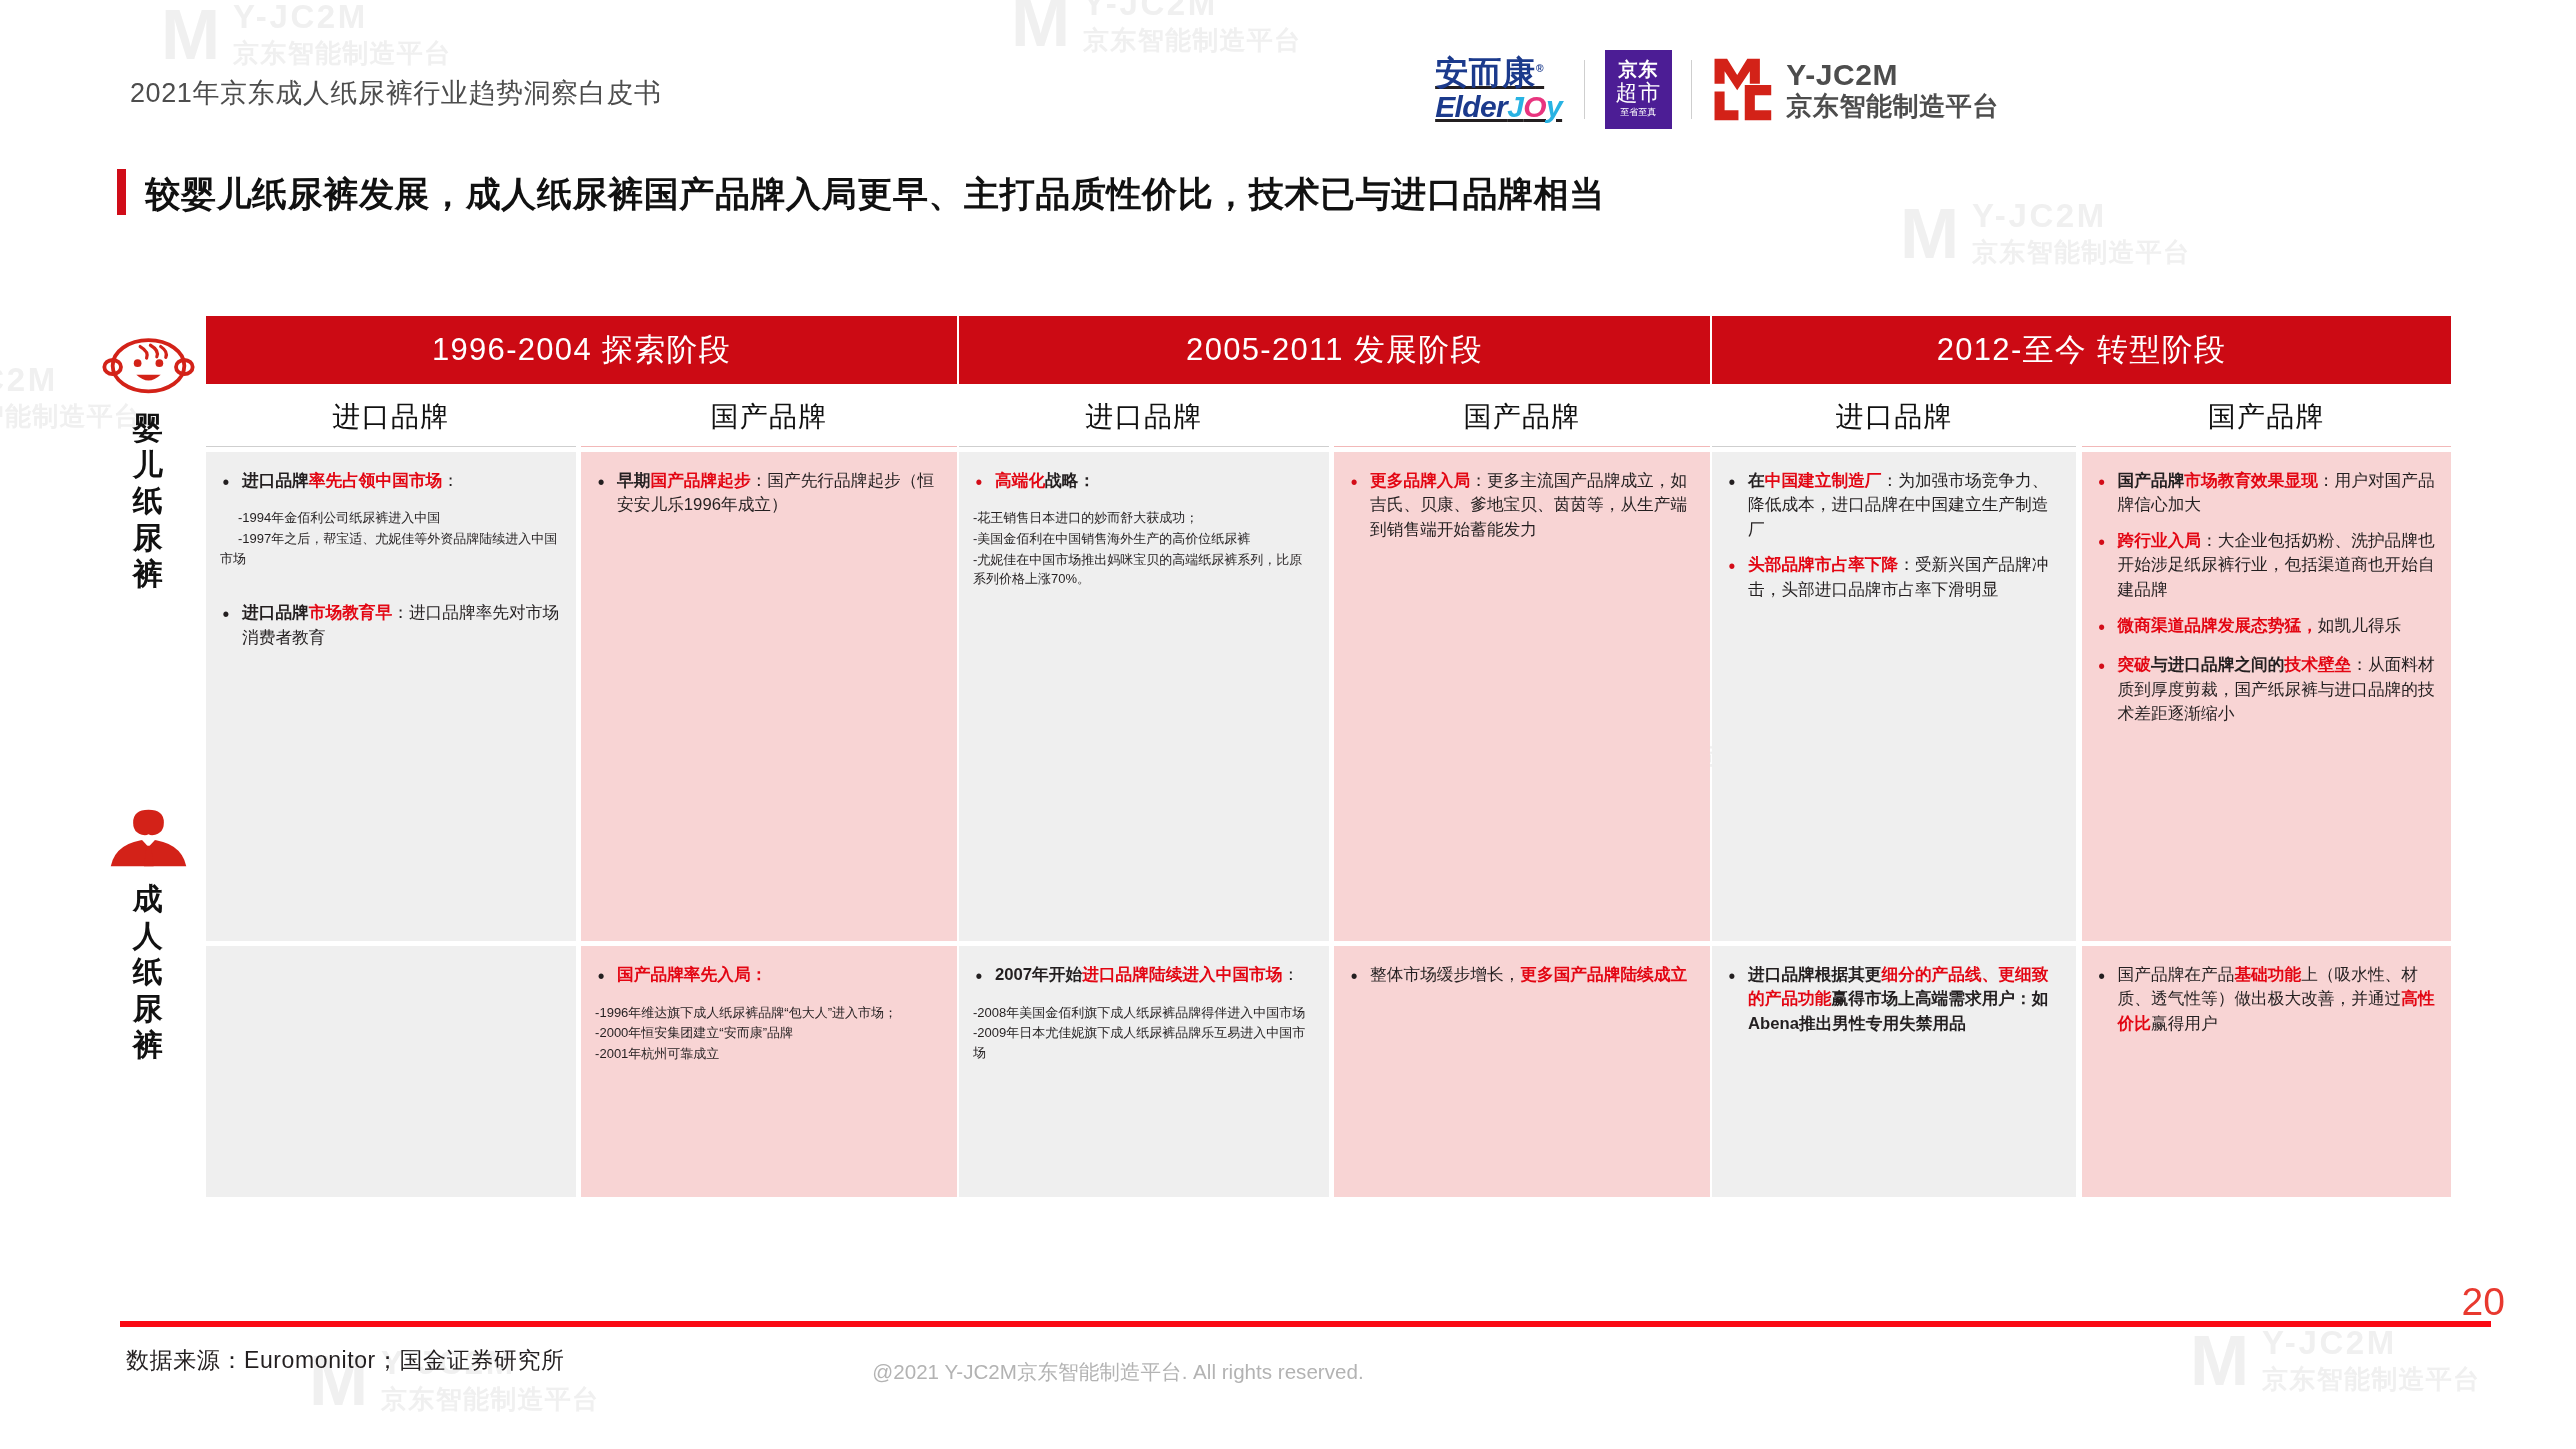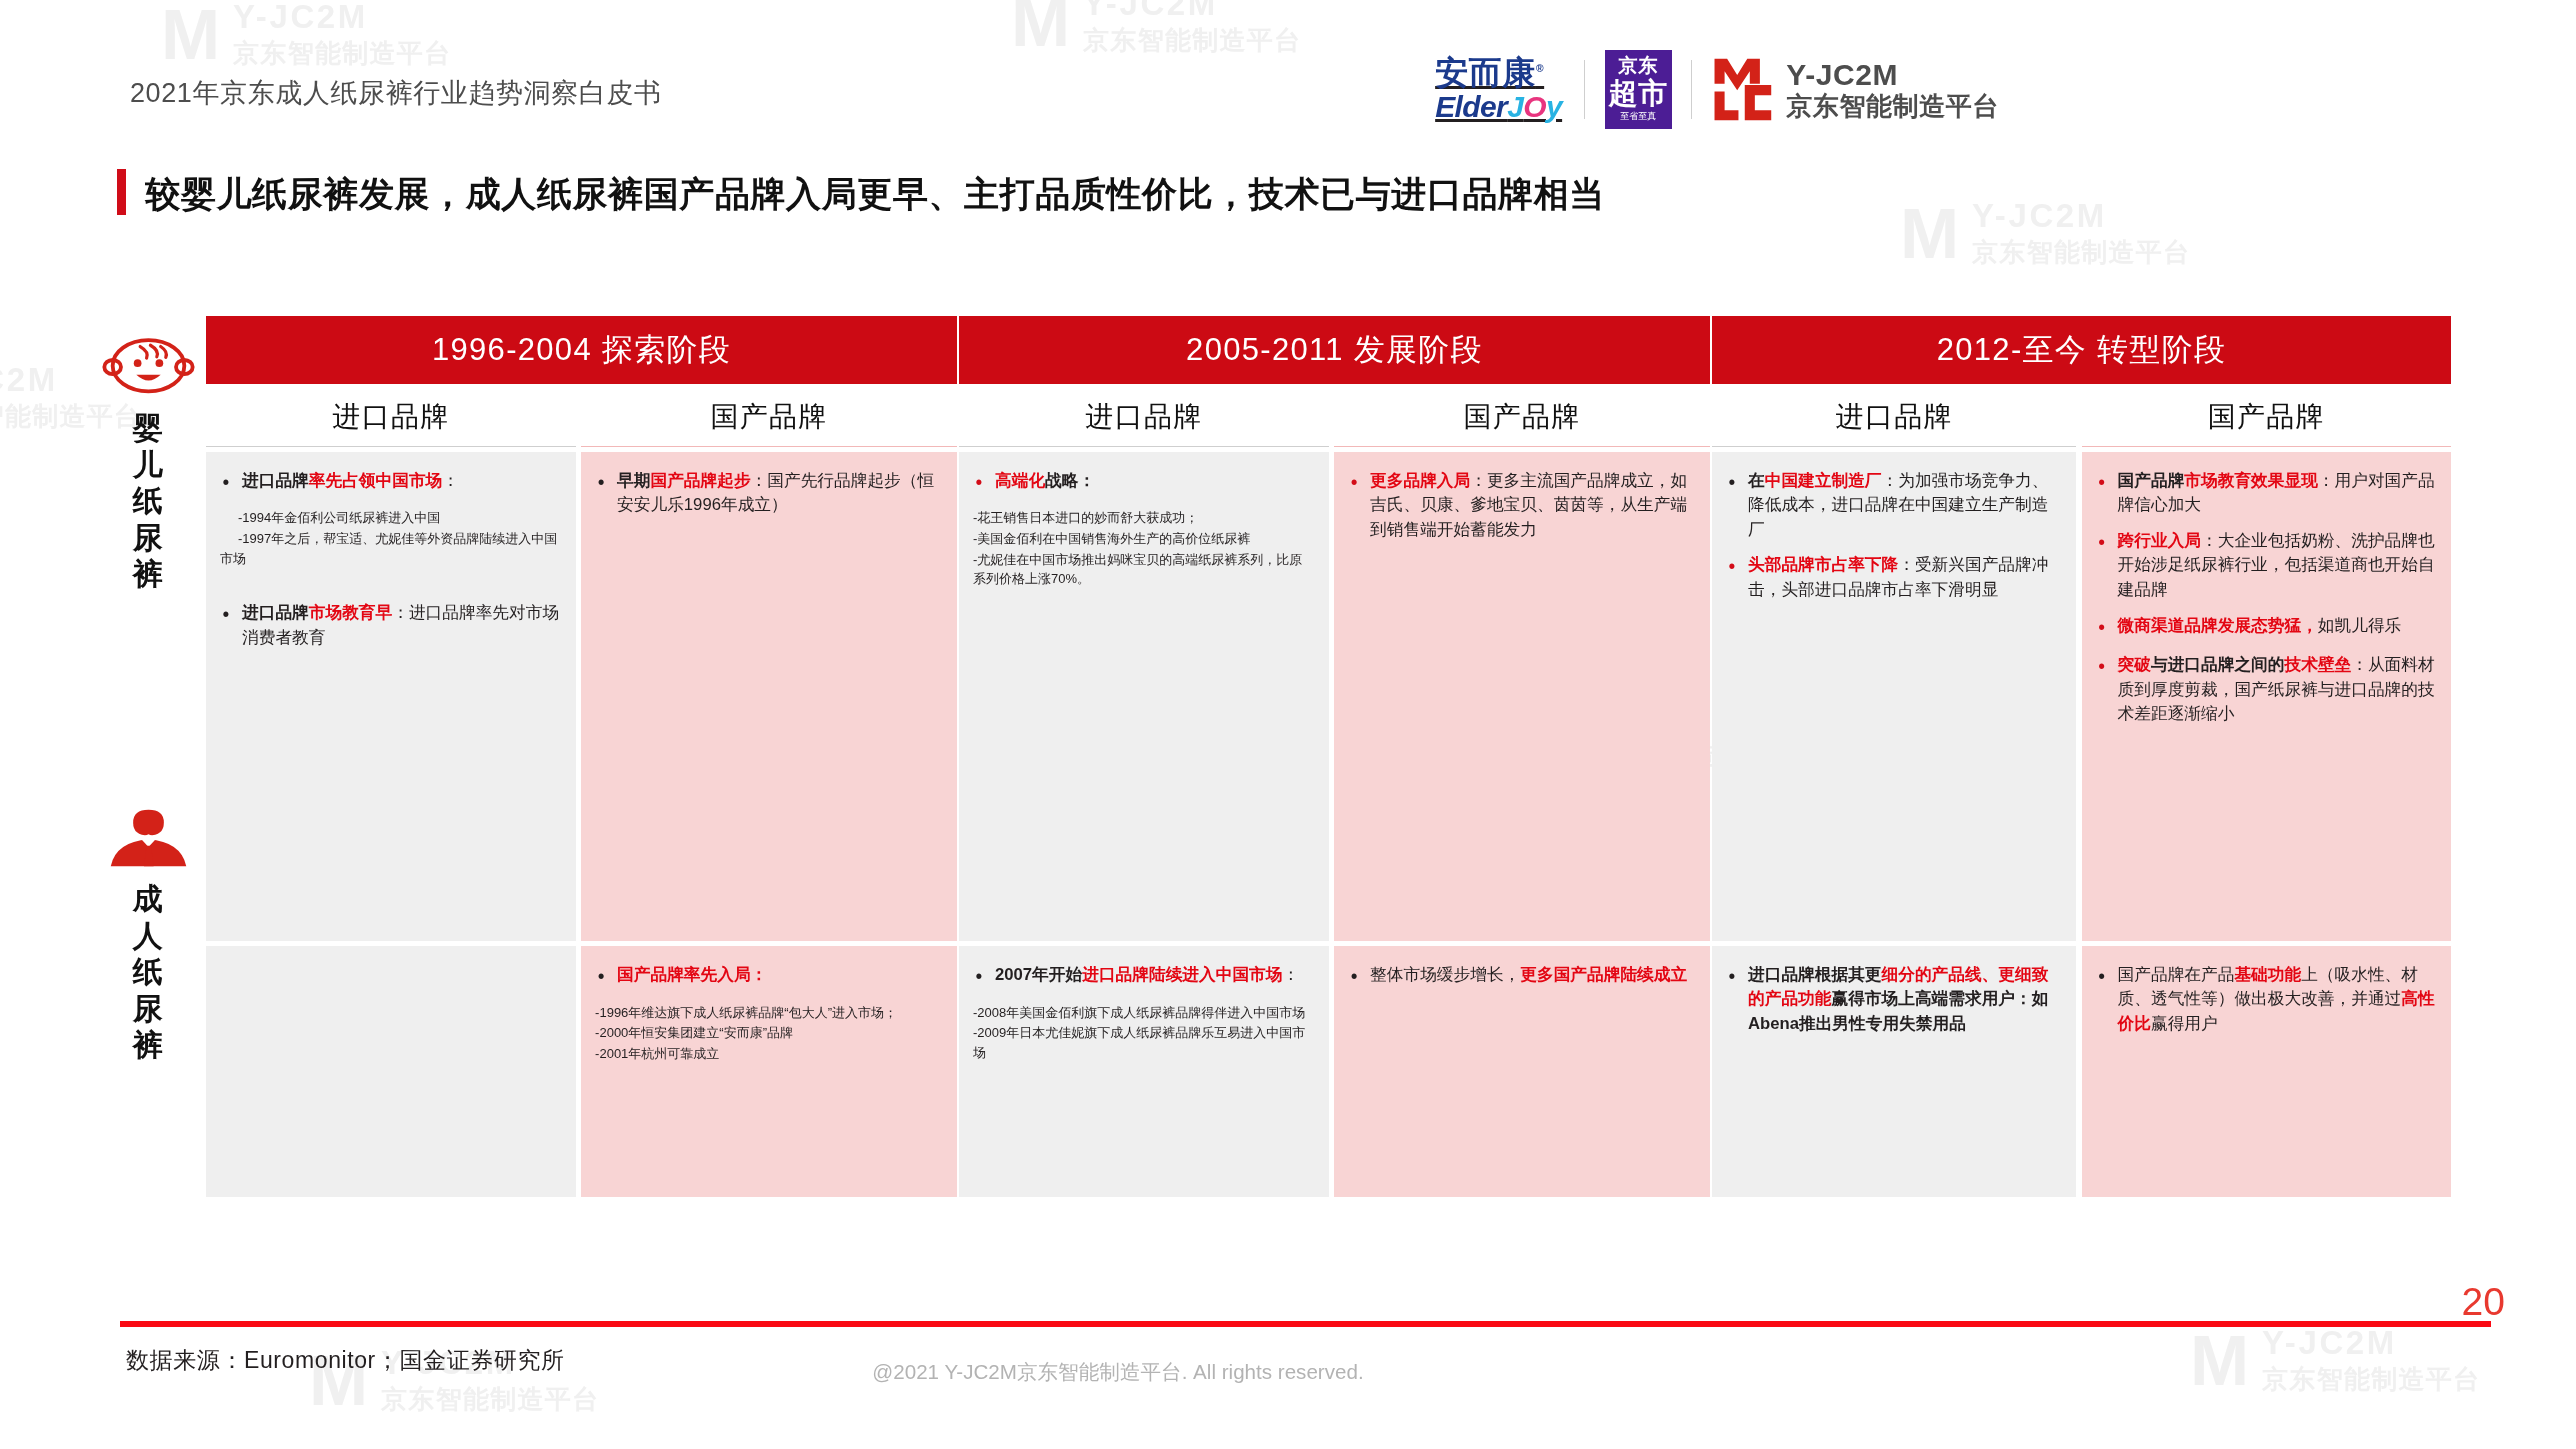--- a/index.html
+++ b/index.html
@@ -47,21 +47,21 @@
   .ej-en { font-size: 30px; font-weight: bold; font-style: italic; color:#1b3a8c; line-height: 1.05; letter-spacing: -0.6px;}
   .ej-en .j1 { color: #29b3e3; }
   .ej-en .j2 { color: #e8357f; }
   .sep { width: 1.3px; height: 59px; background: #cfcfcf; }
   .logo-jdsm {
     background: #4c1d95; color: #ffffff; width: 67px; height: 79px;
     display:flex; flex-direction: column; align-items:center; justify-content:center;
     margin: 0 19.3px; padding: 2.6px 0;
   }
   .jd-1 { font-size: 19.3px; font-weight: bold; line-height: 1.12; letter-spacing: 0.6px;}
-  .jd-2 { font-size: 29px; font-weight: bold; line-height: 1.12; letter-spacing: 0.6px;}
+  .jd-2 { font-size: 22px; font-weight: normal; line-height: 1.12; letter-spacing: 0.6px;}
   .jd-3 { font-size: 9px; line-height: 1.6; letter-spacing: 0px;}
   .logo-yjc2m { display:flex; align-items:center; gap: 11.6px; margin-left: 19.3px; }
   .yjc-mark { width: 63px; height: 67px; }
   .yjc-txt { display:flex; flex-direction:column; }
   .yjc-en { font-size: 30px; font-weight: bold; color: #4d4d4d; letter-spacing: 0.6px; line-height: 1.12;}
   .yjc-cn { font-size: 26px; font-weight: bold; color: #4d4d4d; letter-spacing: 0.6px; line-height: 1.12;}
 
   
   .headline-wrap {
     position: absolute; left: 117px; top: 169px; display: flex; align-items: stretch; z-index: 5;

